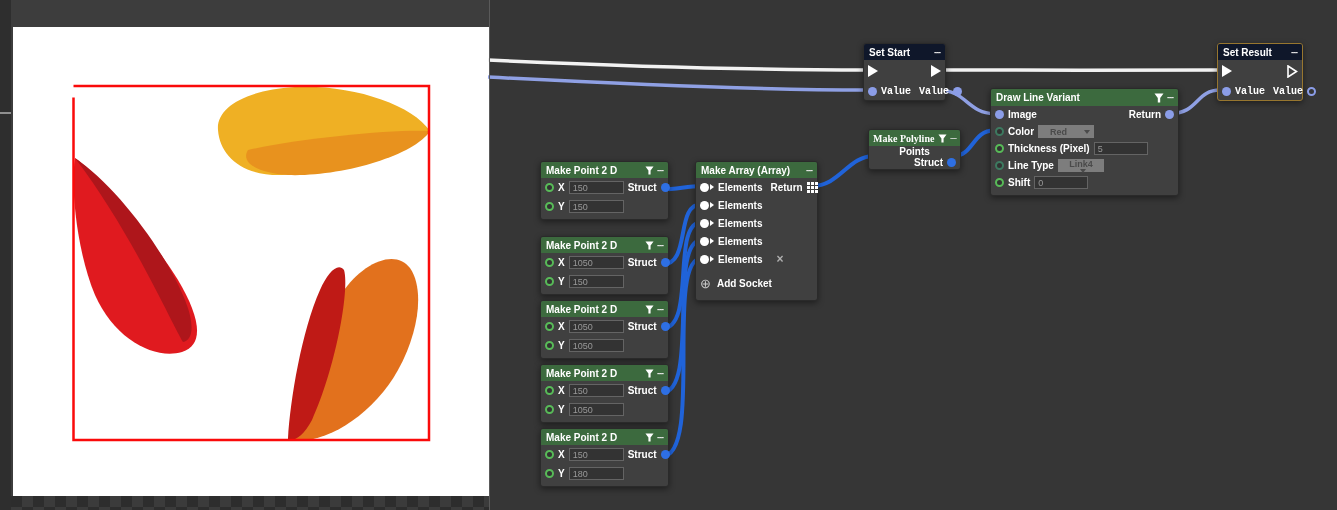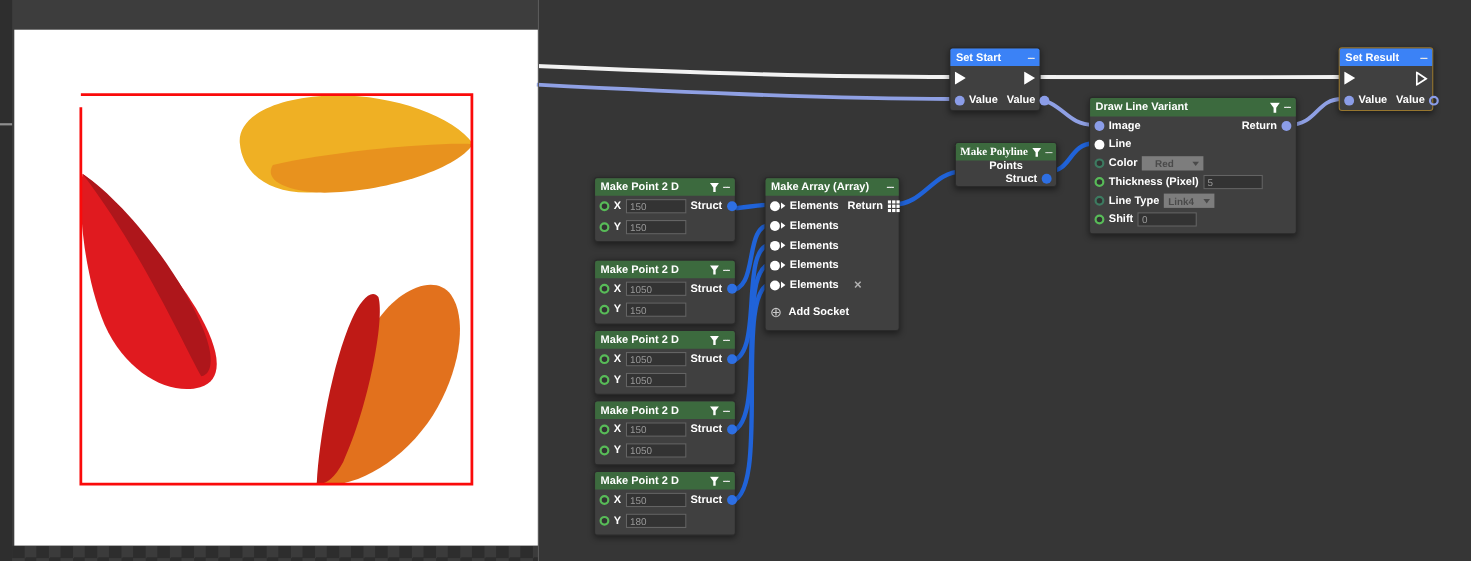--- a/index.html
+++ b/index.html
@@ -24,21 +24,21 @@
   .w-flow { stroke-width:3.5px; }
   .w-val  { stroke-width:3.5px; }
   .w-struct { stroke-width:4px; }
 
   .node { position:absolute; z-index:10; background:#404040; border:1px solid #2a2a2a;
           border-radius:3px; box-shadow:0 2px 6px rgba(0,0,0,.45); color:#fff; }
   .node.selected { border-color:#97762f; }
   .hdr { height:16px; display:flex; align-items:center; padding:0 5px; border-radius:2px 2px 0 0;
          font-size:10px; font-weight:bold; white-space:nowrap; }
   .hdr.green { background:#3c6a3e; }
-  .hdr.blue  { background:#3b82f6; }
+  .hdr.blue  { background:#0f172a; }
   .hdr .ttl { flex:0 0 auto; }
   .hico { margin-left:auto; display:flex; align-items:center; gap:3px; }
   .menu-dashes { font-size:9px; font-weight:bold; letter-spacing:-1px; color:#e8e8e8; line-height:1; }
 
   .row { display:flex; align-items:center; padding:0 4px; font-size:10px; font-weight:bold;
          white-space:nowrap; }
   .lbl { margin:0 4px; }
   .r-end { margin-left:auto; display:flex; align-items:center; }
 
   .dot { width:9px; height:9px; border-radius:50%; flex:0 0 auto; }
@@ -53,31 +53,31 @@
             border-left:4px solid #ffffff; margin-left:1px; flex:0 0 auto; }
 
   input.val { background:#333333; border:1px solid #646464; color:#999999; font-size:9px;
               font-family:"Liberation Sans", sans-serif; height:13px; padding:0 3px; width:55px; }
   input.w54 { width:54px; }
   .dropdown { background:#7d7d7d; color:#4a4a4a; font-size:9px; font-weight:bold; height:13px;
               display:flex; align-items:center; padding:0 4px; }
   .dropdown .dd-val { flex:1 1 auto; }
   .dd-chev { width:0; height:0; border-left:3.5px solid transparent; border-right:3.5px solid transparent;
              border-top:4px solid #4a4a4a; margin-left:4px; }
-  .dd-w56 { width:56px;padding-left:12px; } .dd-w46 { width:46px; }
+  .dd-w56 { width:56px;padding-left:12px; } .dd-w46 { width:46px;flex-direction:column; }
 
   .add-row { margin-top:6px; color:#ffffff; }
   .add-icon { font-size:13px; color:#c8c8c8; line-height:1; margin-right:6px; font-weight:normal; }
   .del-icon { color:#b0b0b0; font-size:12px; margin-left:10px; font-weight:bold; }
 
   .mp-row { height:19px; }
   .dlv-row { height:17px; }
   .ma-row { height:18px; }
   .set-flow-row { height:22px; }
-  .set-val-row { height:18px; }
+  .set-val-row { height:18px;font-family:Liberation Mono, monospace; }
   .pl-row { height:21px;flex-direction:column; }
 </style>
 </head>
 <body>
 
 <div id="stage">
 
   <div class="preview-panel">
     <div class="canvas-wrap">
       <svg width="476" height="470" viewBox="0 0 476 470">
@@ -181,24 +181,20 @@
         <span class="menu-dashes">---</span>
       </span>
     </div>
     <div class="row dlv-row">
       <span class="dot peri"></span>
       <span class="lbl">Image</span>
       <span class="r-end">
         <span class="lbl">Return</span>
         <span class="dot peri"></span>
       </span>
-    </div>
-    <div class="row dlv-row">
-      <span class="dot white"></span>
-      <span class="lbl">Line</span>
     </div>
     <div class="row dlv-row">
       <span class="ring dim"></span>
       <span class="lbl">Color</span>
       <span class="dropdown dd-w56">
         <span class="dd-val">Red</span>
         <span class="dd-chev"></span>
       </span>
     </div>
     <div class="row dlv-row">

